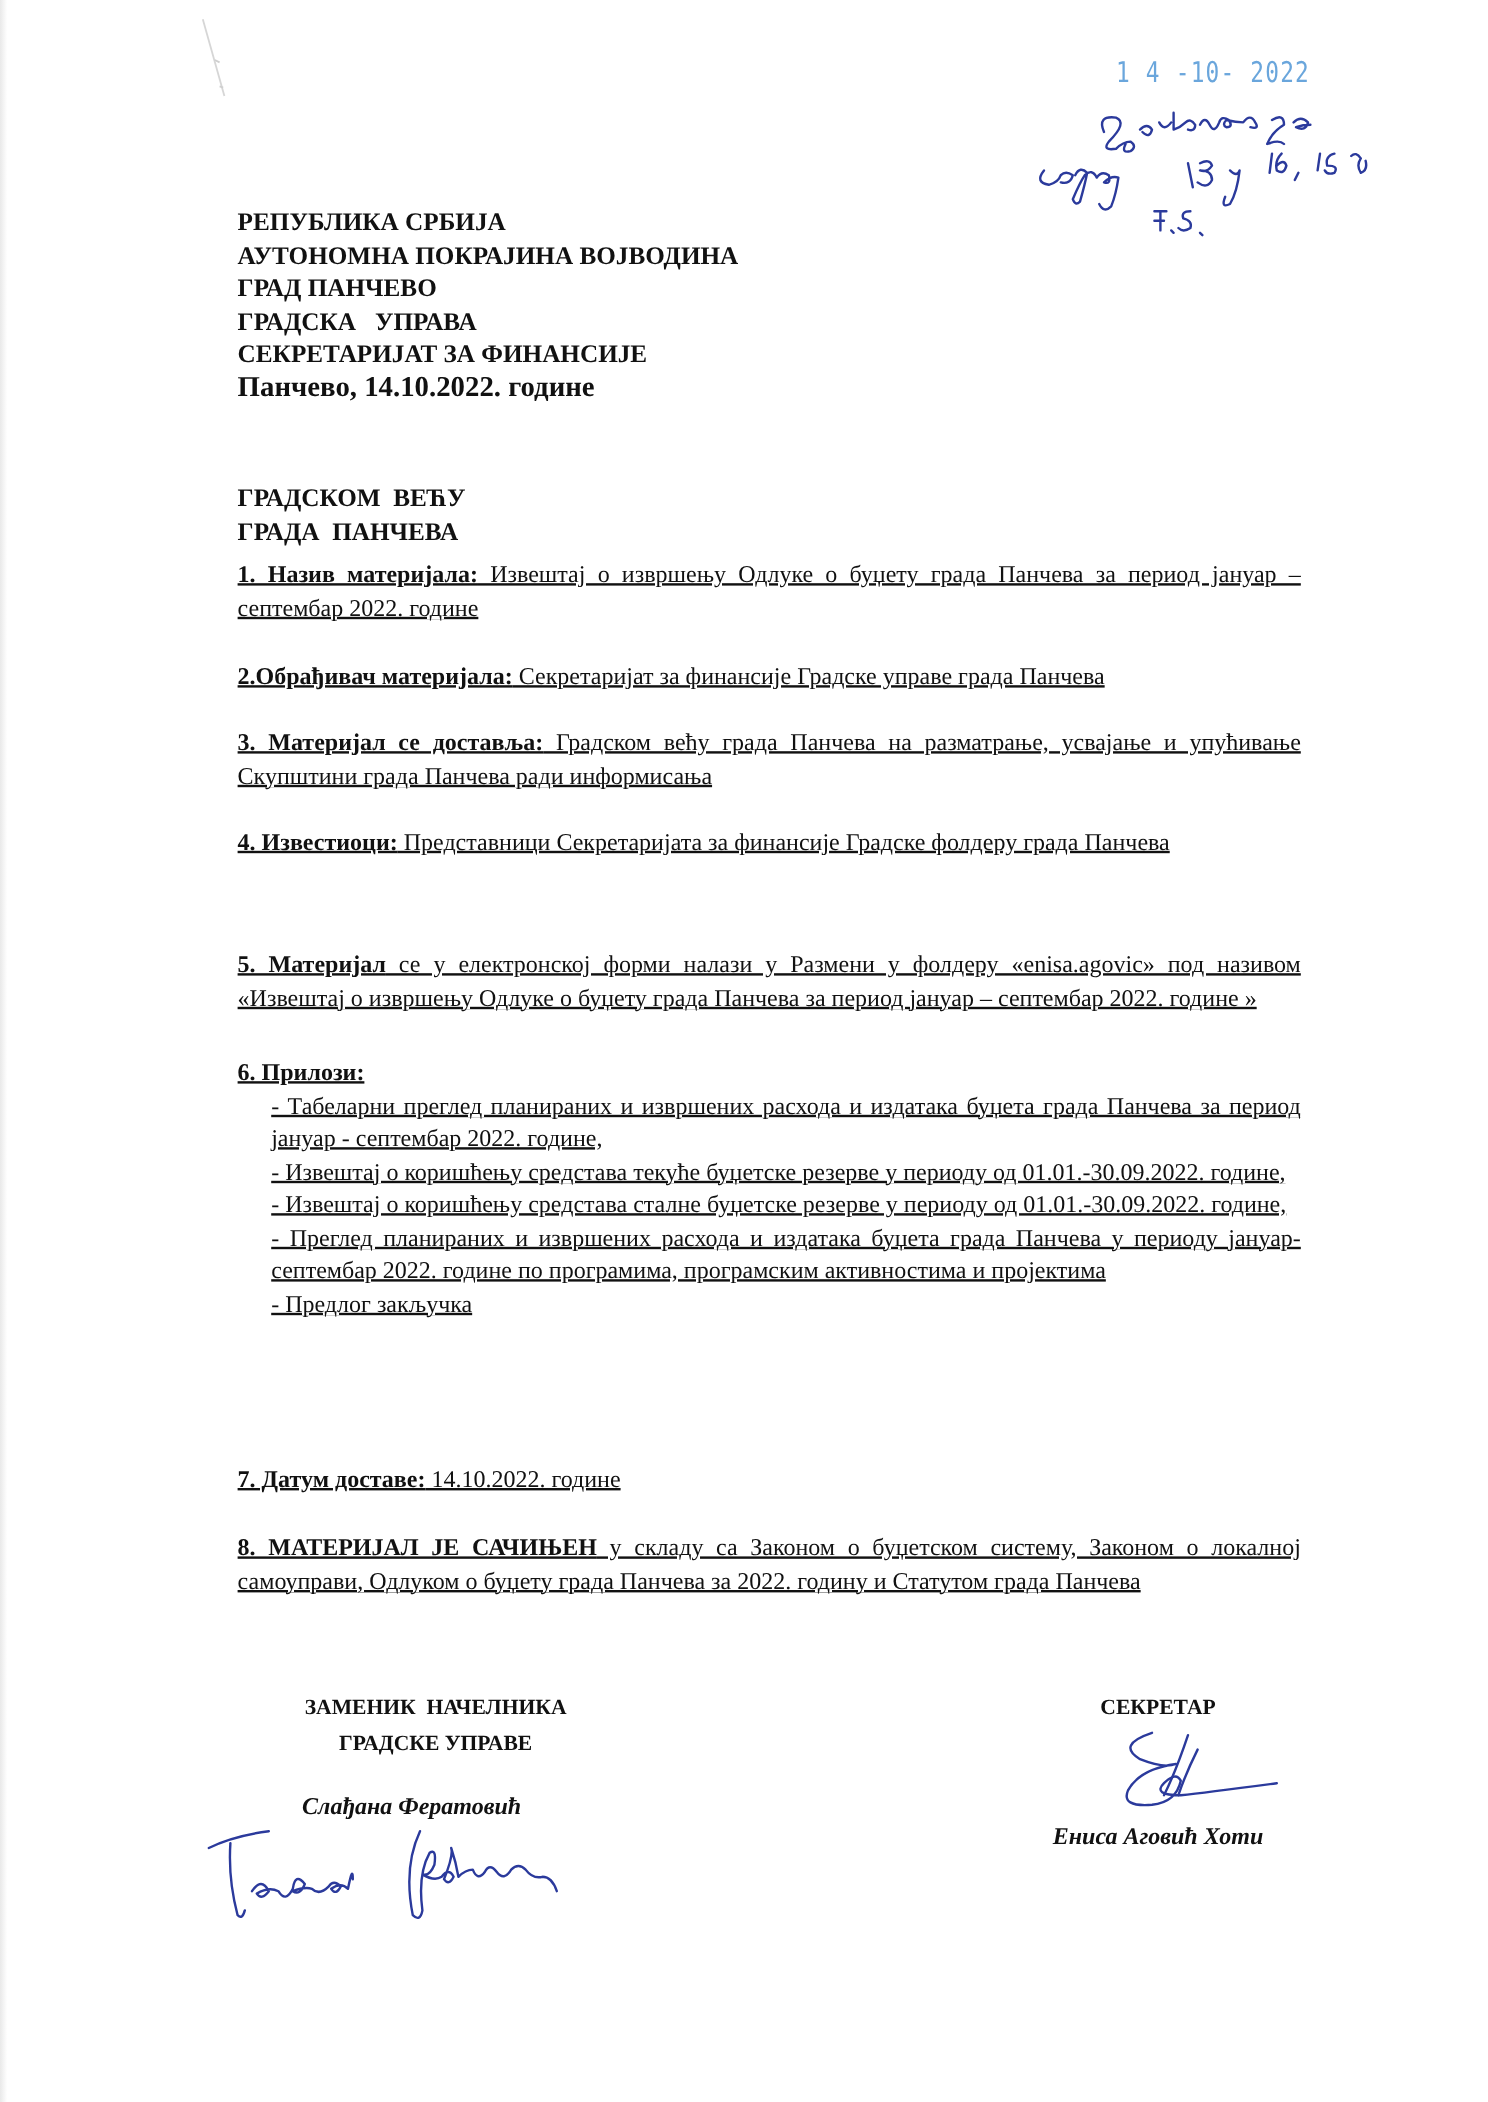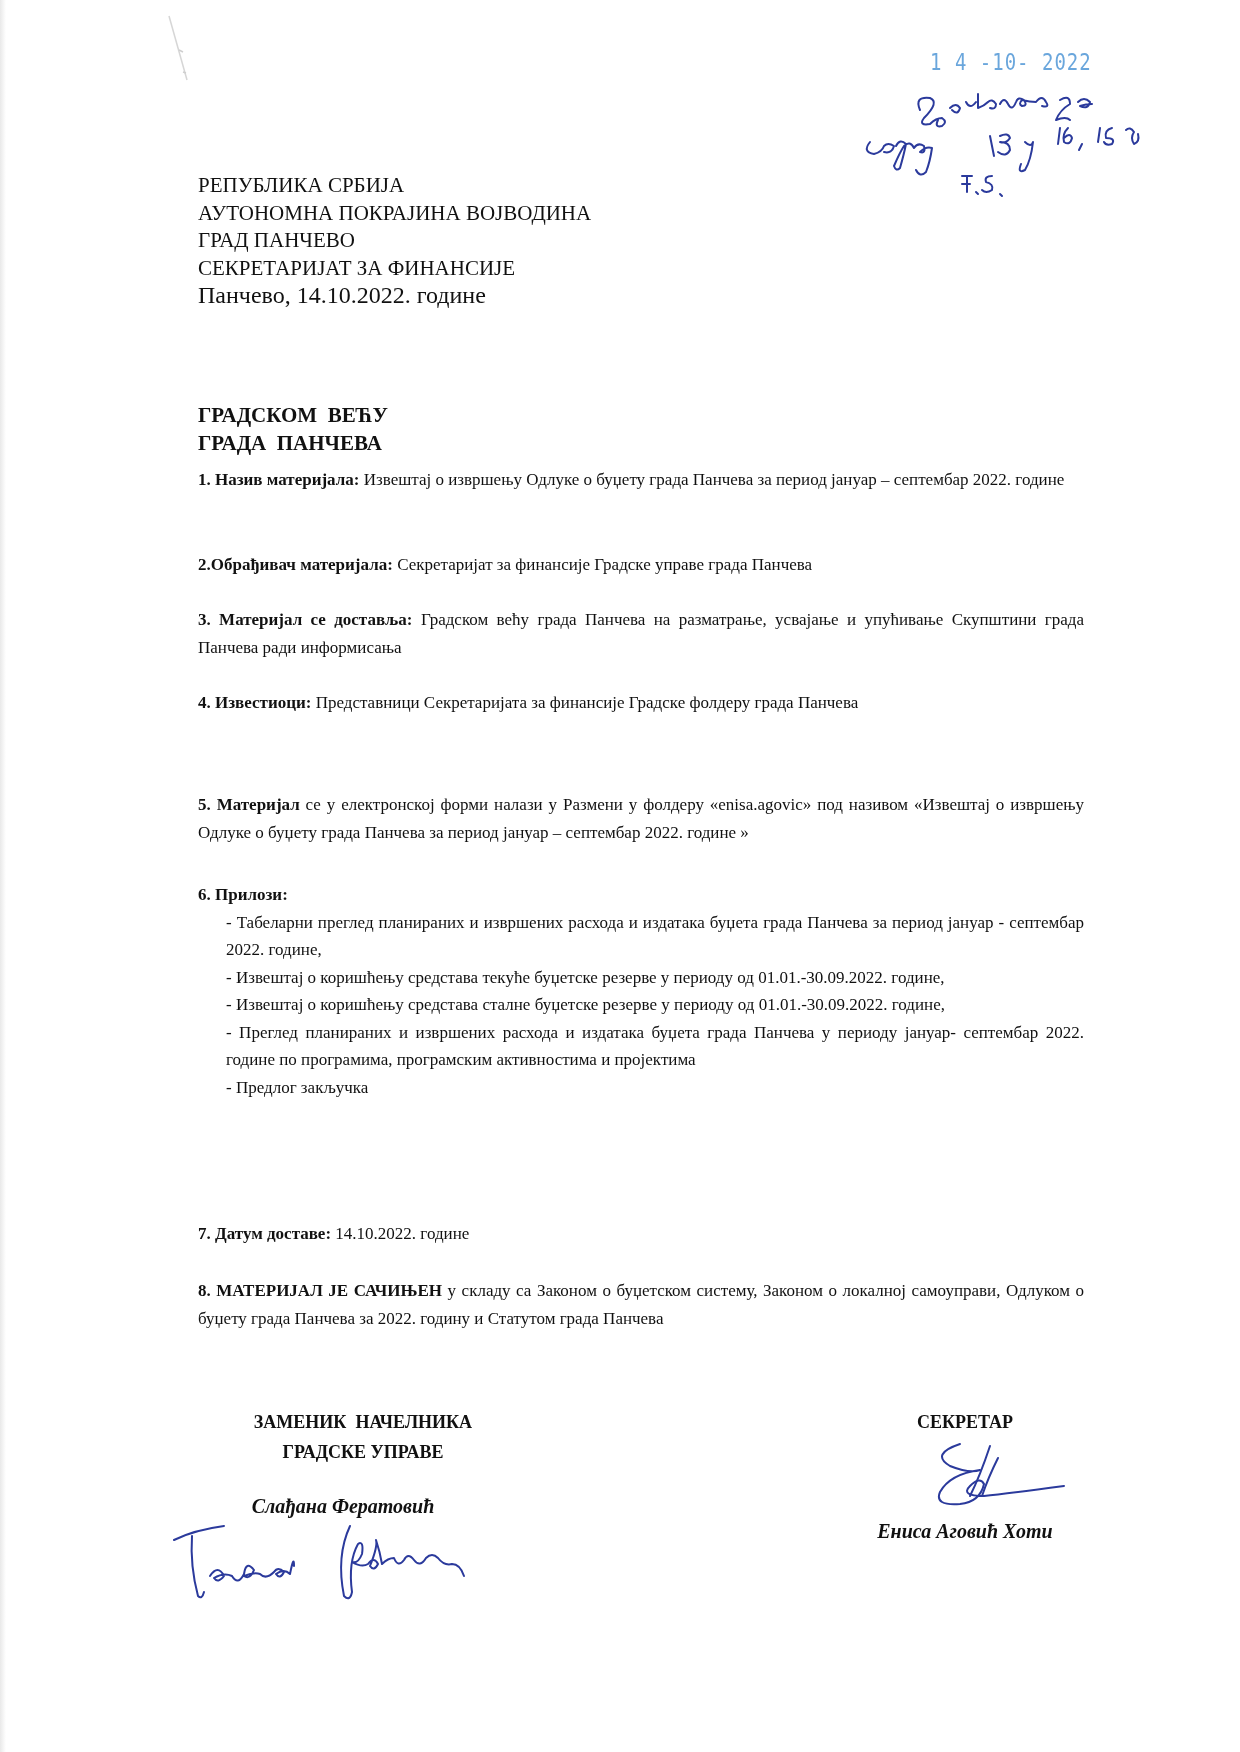--- a/index.html
+++ b/index.html
@@ -15,28 +15,28 @@
   .stamp-date {
     position: absolute; left: 930px; top: 50px;
     font-family: "DejaVu Sans Mono", monospace; font-size: 19px; letter-spacing: 1px;
     color: #6aa6dc; transform: scaleY(1.25);
   }
   .handnote { position: absolute; left: 850px; top: 80px; width: 380px; height: 120px; }
   .handnote svg { width: 100%; height: 100%; }
 
   .block { position: absolute; left: 198px; width: 886px; }
 
-  .header-lines { top: 172px; font-size: 21px; line-height: 27.5px; font-weight: normal; }
+  .header-lines { top: 172px; font-size: 21px; line-height: 27.5px; font-weight: bold; }
   .header-lines div { white-space: pre; }
   .header-lines .date-line { font-size: 24px; }
 
   .addressee { top: 401px; font-size: 21px; line-height: 28px; font-weight: bold; }
   .addressee div { white-space: pre; }
 
-  .para { font-size: 17px; line-height: 27.5px; text-align: justify; }
+  .para { font-size: 20px; line-height: 27.5px; text-align: justify; text-decoration: underline; }
   .para .label { font-weight: bold; }
 
   #item1 { top: 466px; }
   #item2 { top: 551px; }
   #item3 { top: 606px; }
   #item4 { top: 689px; }
   #item5 { top: 744px; margin-top: 47px; }
   #item6 { top: 881px; }
   #item7 { top: 1220px; }
   #item8 { top: 1277px; }
@@ -77,20 +77,21 @@
         <path d="M210 48 l-2 16 M218 48 q-6 6 -4 14 q6 4 8 -4 q-2 -6 -8 0 M232 64 l-3 6 M250 48 l-2 14 M262 48 q-8 2 -6 10 q10 0 6 6 q-6 2 -8 -2 M276 50 q4 -4 8 2 q-4 6 0 12 q6 -2 4 -10"></path>
         <path d="M112 96 h10 M117 96 v16 M112 104 h8 M126 112 l2 2 M142 96 q-8 0 -6 6 q8 2 6 8 q-6 4 -10 0 M150 114 l2 2"></path>
       </g>
     </svg>
   </div>
 
   <div class="block header-lines">
     <div>РЕПУБЛИКА СРБИЈА</div>
     <div>АУТОНОМНА ПОКРАЈИНА ВОЈВОДИНА</div>
     <div>ГРАД ПАНЧЕВО</div>
+    <div>ГРАДСКА   УПРАВА</div>
     <div>СЕКРЕТАРИЈАТ ЗА ФИНАНСИЈЕ</div>
     <div class="date-line">Панчево, 14.10.2022. године</div>
   </div>
 
   <div class="block addressee">
     <div>ГРАДСКОМ  ВЕЋУ</div>
     <div>ГРАДА  ПАНЧЕВА</div>
   </div>
 
   <div class="block para" id="item1">

